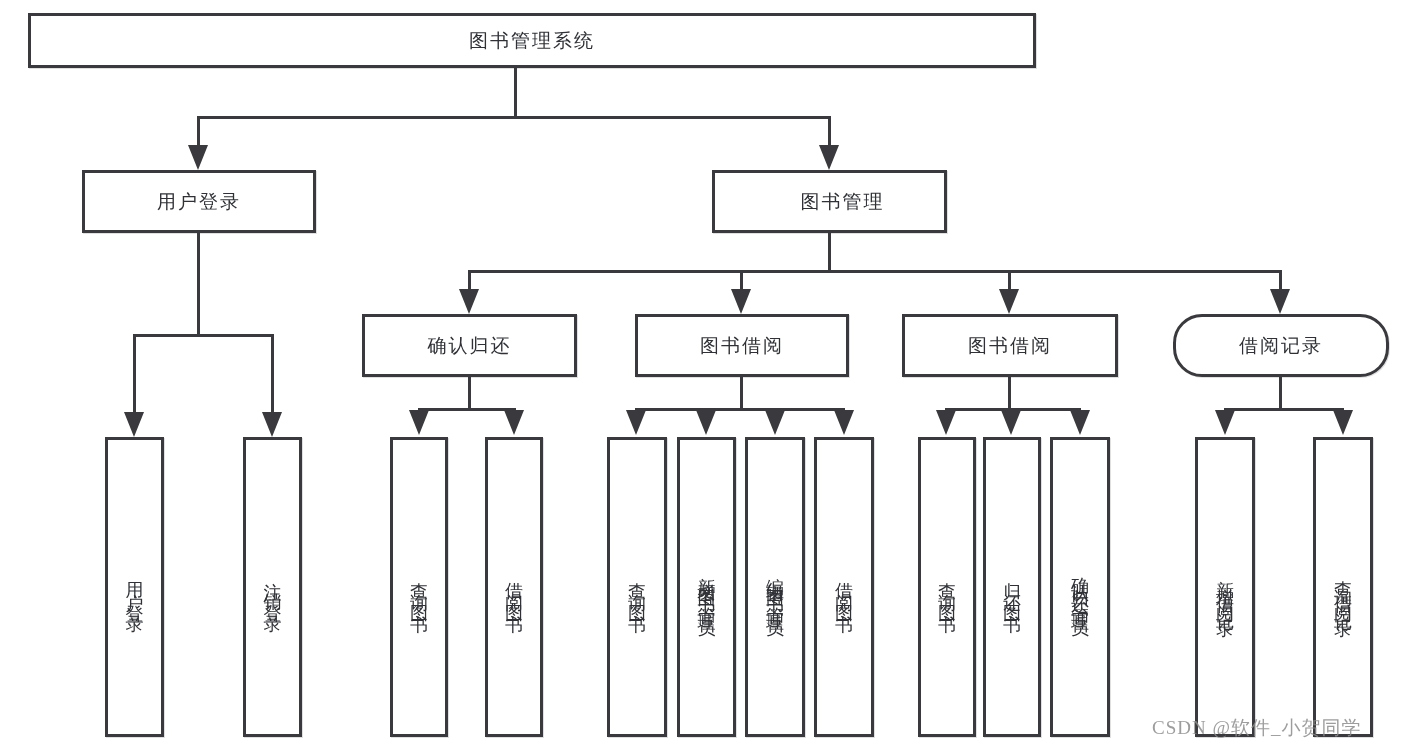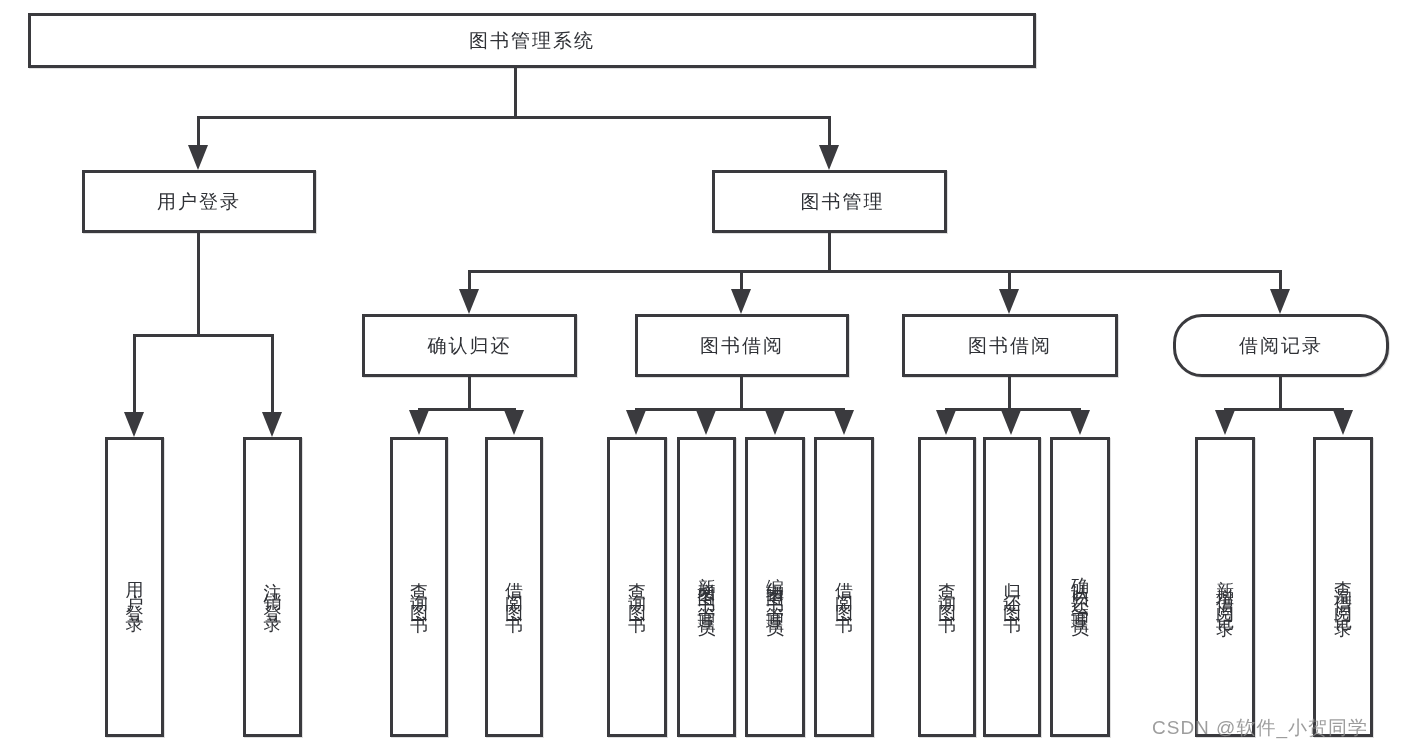--- a/index.html
+++ b/index.html
@@ -39,20 +39,21 @@
     border-top:25px solid #3a3a3e;
   }
   .watermark{
     position:absolute;
     left:1152px;top:715px;
     font-size:19px;
     color:rgba(140,140,140,0.85);
     letter-spacing:1px;
     z-index:5;
     white-space:nowrap;
+    font-family:Liberation Serif, serif;
   }
 </style>
 </head>
 <body>
 
 <div class="canvas">
 
   <div class="node" style="left:28px;top:13px;width:1008px;height:55px;">
     <span>图书管理系统</span>
   </div>

